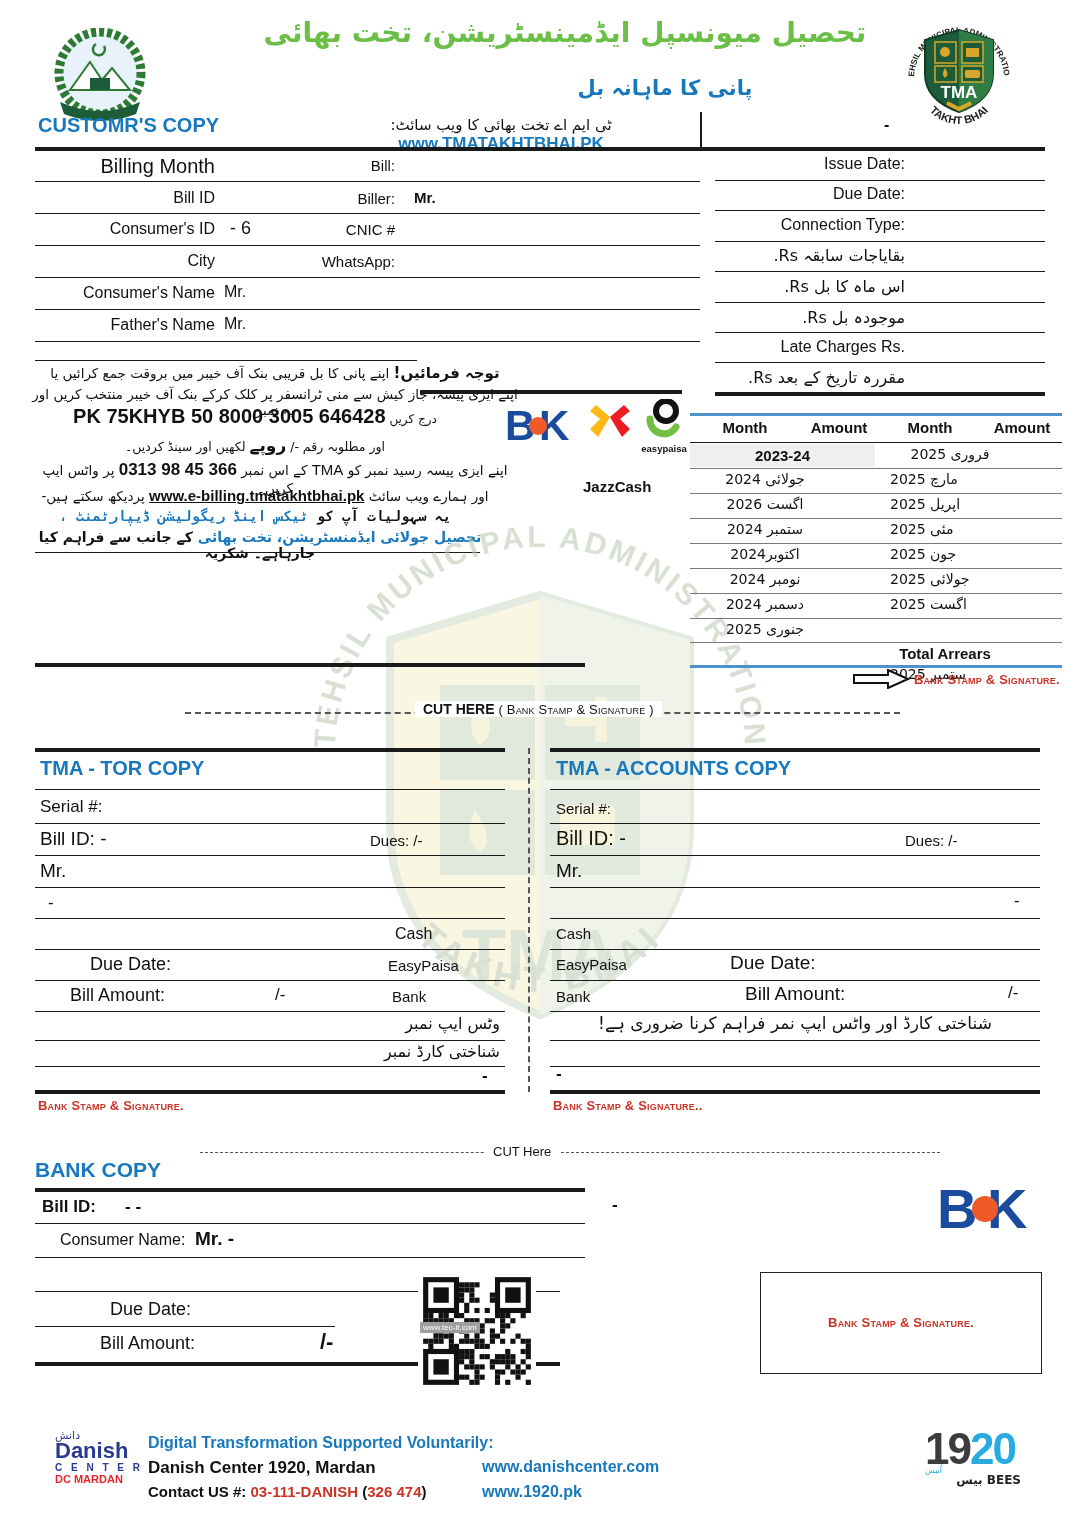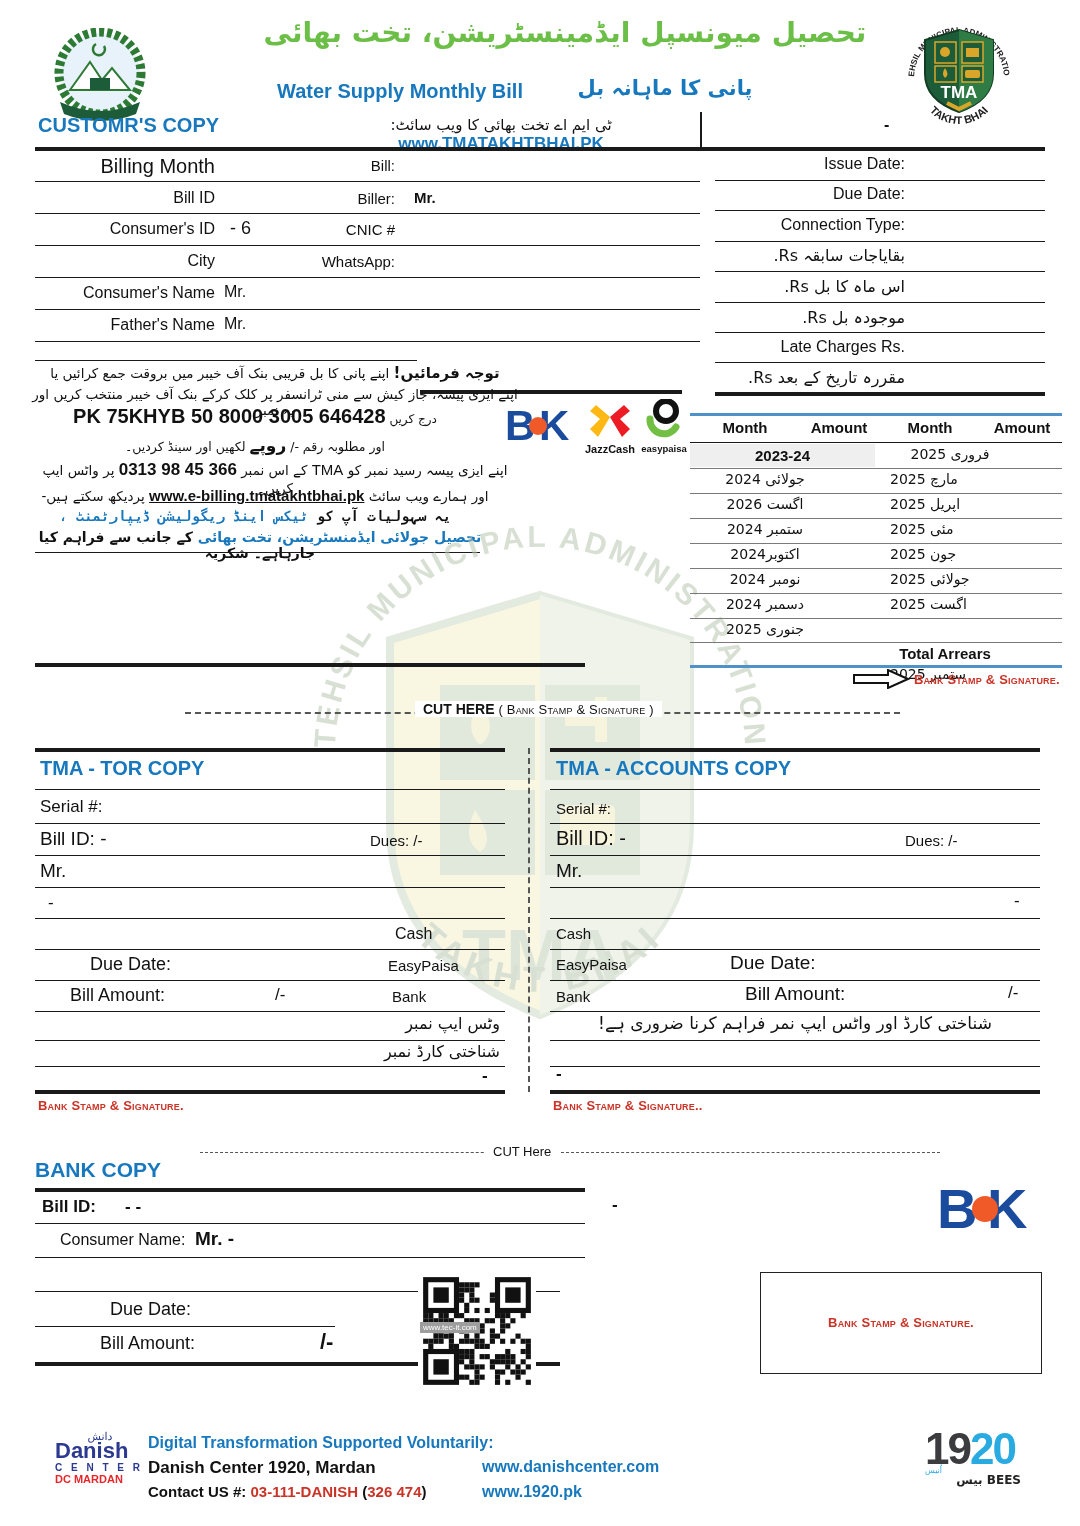--- a/index.html
+++ b/index.html
@@ -35,21 +35,20 @@
       <circle cx="48" cy="45" r="41" fill="none" stroke="#2d7a35" stroke-width="9" stroke-dasharray="5 3"></circle>
       <path d="M18 62 L38 34 L50 52 L60 40 L78 62 Z" fill="#fff" stroke="#2d7a35" stroke-width="2"></path>
       <rect x="38" y="50" width="20" height="12" fill="#1d5c39"></rect>
       <path d="M44 16 a6 6 0 1 0 8 2" fill="none" stroke="#2d7a35" stroke-width="2.5"></path>
       <path d="M8 74 Q48 92 88 74 L84 86 Q48 100 12 86 Z" fill="#1d5c39"></path>
     </svg>
   </div>
   <div class="abs b blue" style="left:38px;top:114px;font-size:20px;">CUSTOMR'S COPY</div>
 
   <div class="abs u b green ctr" dir="rtl" style="left:250px;top:16px;width:630px;font-size:28px;">تحصیل میونسپل ایڈمینسٹریشن، تخت بھائی</div>
-  <div class="abs b blue ctr" style="left:240px;top:80px;width:320px;font-size:20px;">Water Supply Monthly Bill</div>
   <div class="abs u b blue ctr" dir="rtl" style="left:560px;top:76px;width:210px;font-size:21px;">پانی کا ماہانہ بل</div>
 
   <div class="abs ctr" dir="rtl" style="left:298px;top:116px;width:406px;font-size:15px;">
     <span class="u">ٹی ایم اے تخت بھائی کا ویب سائٹ:</span>
     <a class="b blue" href="#" style="font-size:17px;">www.TMATAKHTBHAI.PK</a>
   </div>
   <div class="ln" style="left:700px;top:112px;width:1.6px;height:38px;"></div>
 
   <div class="abs" style="left:898px;top:12px;width:122px;height:122px;">
     <svg width="122" height="122" viewBox="0 0 122 122">
@@ -166,21 +165,21 @@
       <text x="0" y="38" font-size="42" font-weight="bold" fill="#1a4b9d" font-family="Liberation Sans,sans-serif">B</text>
       <text x="34" y="38" font-size="42" font-weight="bold" fill="#1a4b9d" font-family="Liberation Sans,sans-serif">K</text>
       <circle cx="33" cy="24" r="9" fill="#f05a28"></circle>
     </svg>
   </div>
   <div class="abs ctr" style="left:583px;top:403px;width:54px;">
     <svg width="44" height="36" viewBox="0 0 44 36">
       <path d="M8 2 L22 14 L10 34 L2 26 L12 16 L2 8 Z" fill="#fdb813"></path>
       <path d="M36 2 L22 14 L34 34 L42 26 L32 16 L42 8 Z" fill="#ed1c24"></path>
     </svg>
-    <div class="b" style="font-size:11px;">JazzCash</div>
+    <div class="b" style="font-size:15px;margin-top:35px;">JazzCash</div>
   </div>
   <div class="abs ctr" style="left:638px;top:399px;width:52px;">
     <svg width="40" height="40" viewBox="0 0 40 40">
       <circle cx="22" cy="12" r="10" fill="none" stroke="#111" stroke-width="6"></circle>
       <path d="M6 20 a14 14 0 0 0 26 8" fill="none" stroke="#73bf44" stroke-width="7" stroke-linecap="round"></path>
     </svg>
     <div class="b" style="font-size:9.5px;">easypaisa</div>
   </div>
 
   <div class="abs wm" style="left:290px;top:525px;width:500px;height:560px;">
@@ -502,21 +501,21 @@
       <text x="2" y="52" font-size="56" font-weight="bold" fill="#1a4b9d" font-family="Liberation Sans,sans-serif">B</text>
       <text x="52" y="52" font-size="56" font-weight="bold" fill="#1a4b9d" font-family="Liberation Sans,sans-serif">K</text>
       <circle cx="50" cy="33" r="13" fill="#f05a28"></circle>
     </svg>
   </div>
   <div class="abs" style="left:760px;top:1272px;width:280px;height:100px;border:1.5px solid #222;">
     <div class="abs b red sc ctr" style="left:0;top:42px;width:100%;font-size:13px;">Bank Stamp &amp; Signature.</div>
   </div>
 
   <div class="abs" style="left:55px;top:1432px;width:90px;">
-    <div class="u" style="font-size:11px;color:#2b3990;text-align:center;line-height:8px;font-family:Liberation Serif, serif;">دانش</div>
+    <div class="u" style="font-size:11px;color:#2b3990;text-align:left;line-height:8px;">دانش</div>
     <div class="b" style="font-size:22px;color:#2b3990;line-height:22px;">Danish</div>
     <div class="b" style="font-size:10px;color:#2b3990;letter-spacing:3px;">C E N T E R</div>
     <div class="b" style="font-size:11px;color:#e8252a;">DC MARDAN</div>
   </div>
   <div class="abs b blue" style="left:148px;top:1434px;font-size:16px;">Digital Transformation Supported Voluntarily:</div>
   <div class="abs b" style="left:148px;top:1458px;font-size:17px;">Danish Center 1920, Mardan</div>
   <div class="abs b" style="left:148px;top:1483px;font-size:15px;">
     <span>Contact US #: </span><span class="red">03-111-DANISH</span>
     <span>(</span><span class="red">326 474</span><span>)</span>
   </div>

